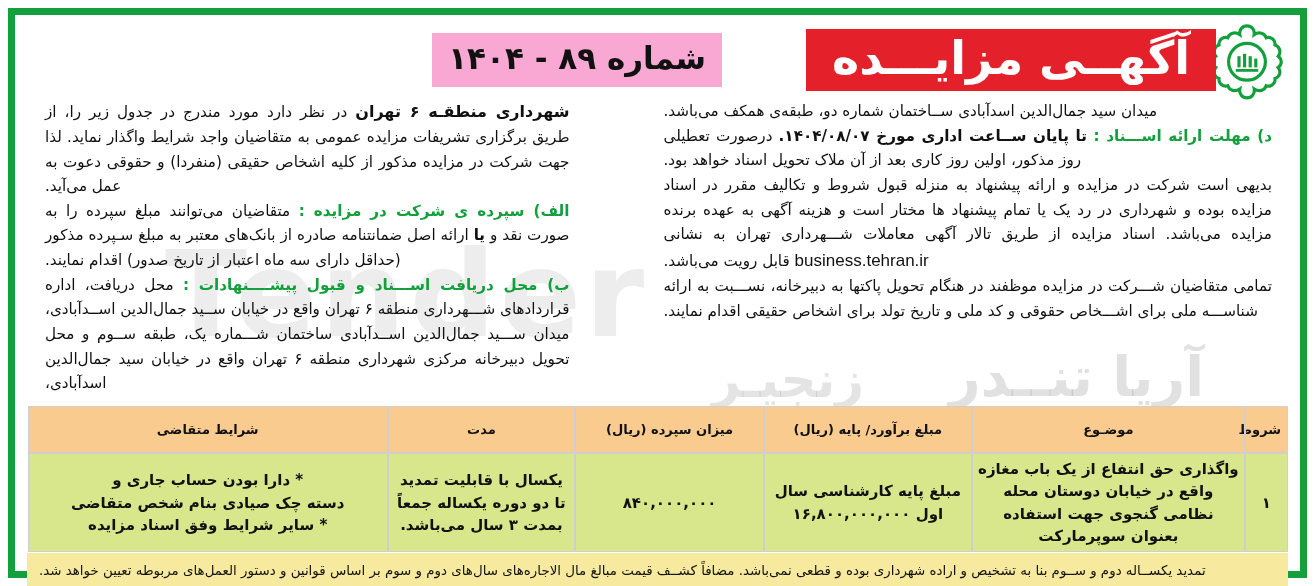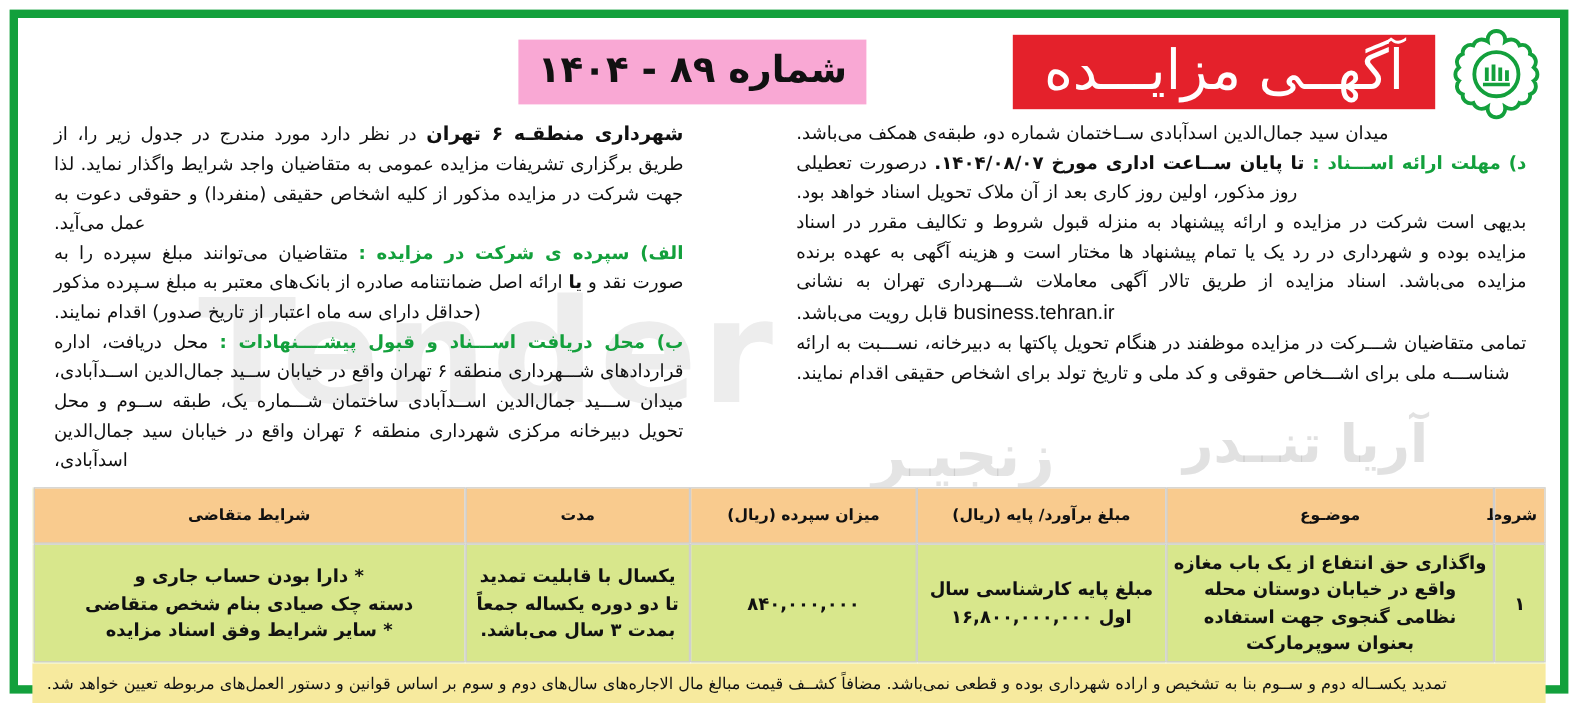--- a/index.html
+++ b/index.html
@@ -44,59 +44,59 @@
   }
   .wm-tender {
     left: 150px;
     top: 210px;
     font-size: 120px;
     color: rgba(150,150,150,0.17);
     letter-spacing: 4px;
     text-align: right;
   }
   .wm-aria {
-    right: 110px;
+    right: 96px;
     top: 330px;
-    font-size: 44px;
+    font-size: 55px;
     color: rgba(120,120,120,0.22);
   }
   .wm-zanjir {
-    right: 421px;
+    right: 436px;
     top: 336px;
     font-size: 50px;
     color: rgba(120,120,120,0.20);
   }
 
   
   .header {
     position: relative;
     height: 86px;
     z-index: 3;
   }
   .logo-wrap {
     position: absolute;
     right: 10px;
     top: 6px;
     width: 86px;
     height: 80px;
   }
   .banner-red {
     position: absolute;
-    right: 104px;
+    right: 84px;
     top: 14px;
     height: 62px;
     background: #e4212b;
     color: #ffffff;
     display: flex;
     align-items: center;
     justify-content: center;
     padding: 0 26px 4px 26px;
     box-sizing: border-box;
     font-size: 46px;
-    font-weight: normal;
+    font-weight: bold;
     letter-spacing: -2px;
     line-height: 1;
     white-space: nowrap;
   }
   .banner-yellow {
     position: absolute;
     right: 578px;
     top: 18px;
     height: 54px;
     background: #f9a8d4;

